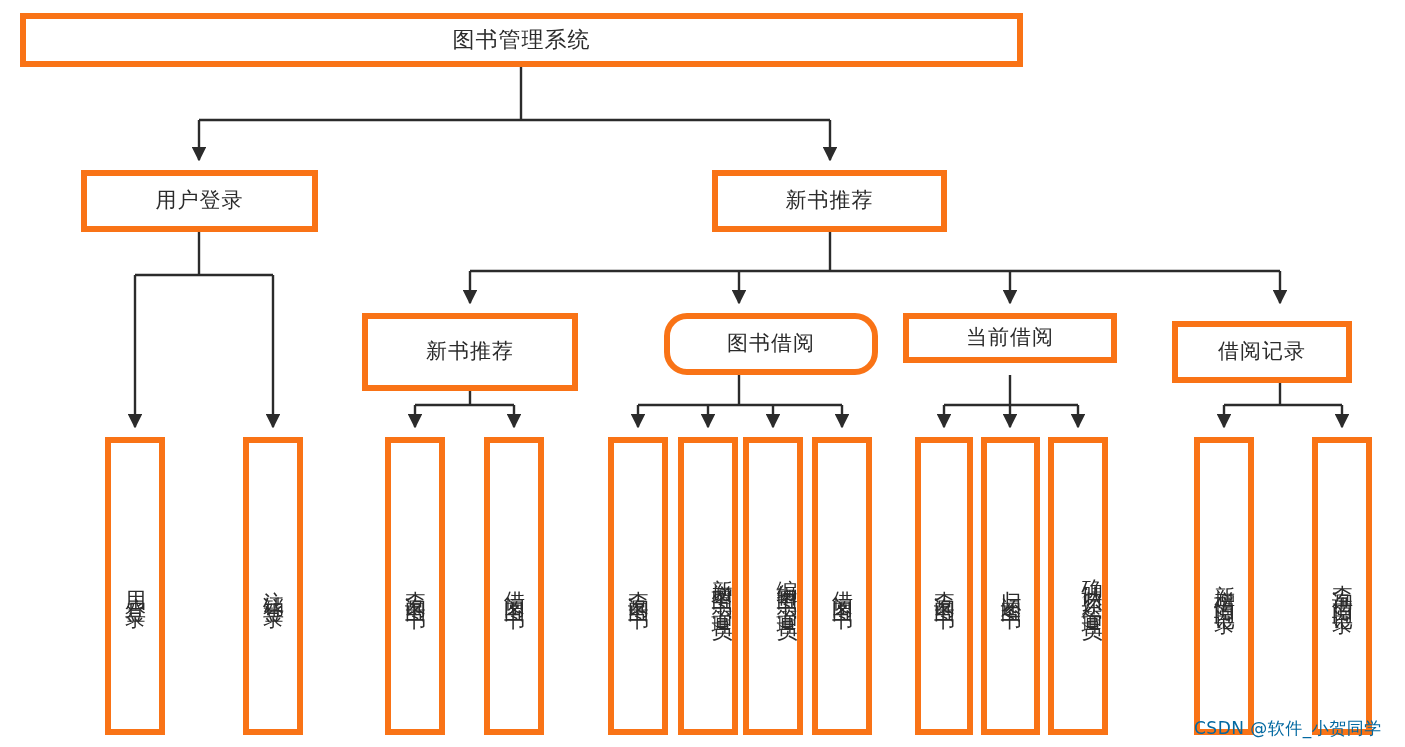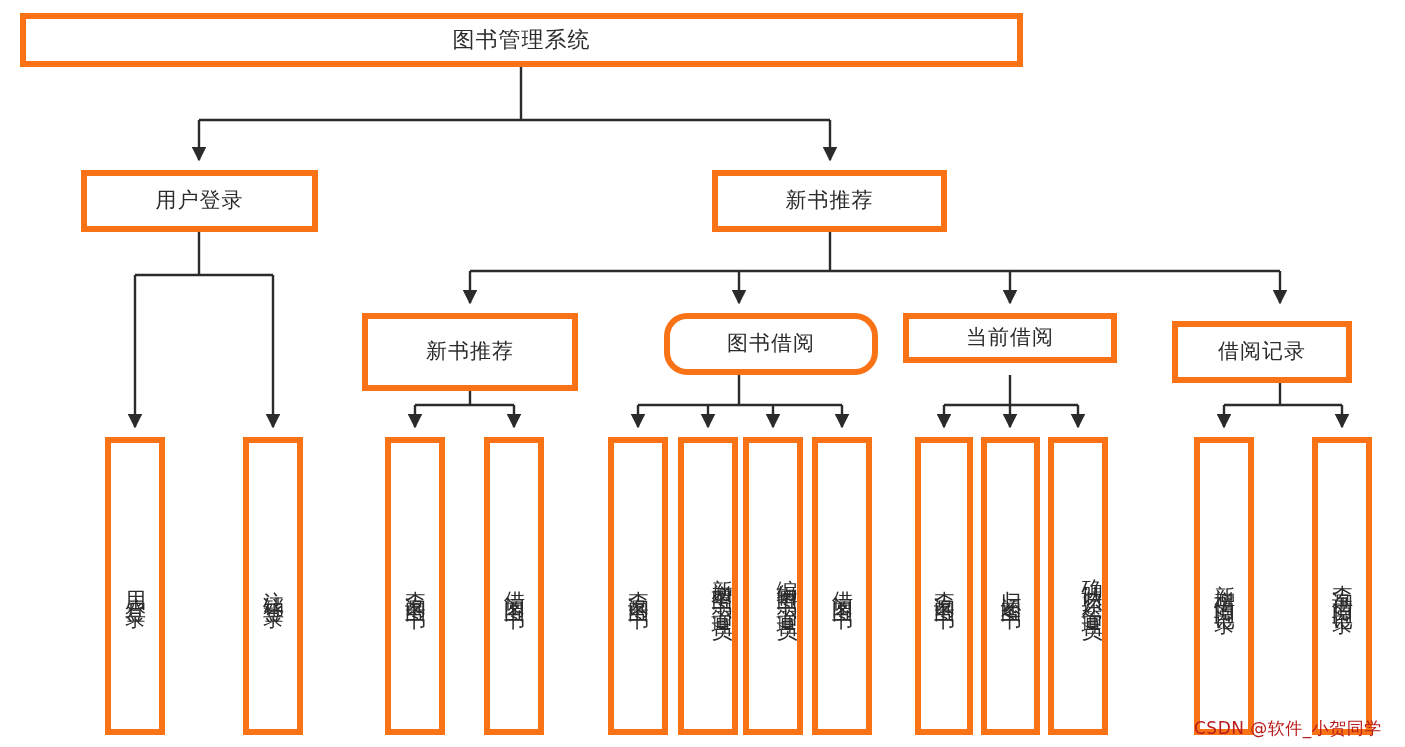--- a/index.html
+++ b/index.html
@@ -57,21 +57,21 @@
   .node-v.tall {
     align-items: flex-start;
     padding-top: 6px;
   }
   .node-v.mid {
     align-items: center;
     padding-top: 0;
   }
   .watermark {
     position: absolute;
-    color: #b91c1c;
+    color: #0369a1;
     font-size: 17px;
     letter-spacing: 0.5px;
     white-space: nowrap;
     user-select: none;
   }
 </style>
 </head>
 <body>
 
 <div id="canvas">

